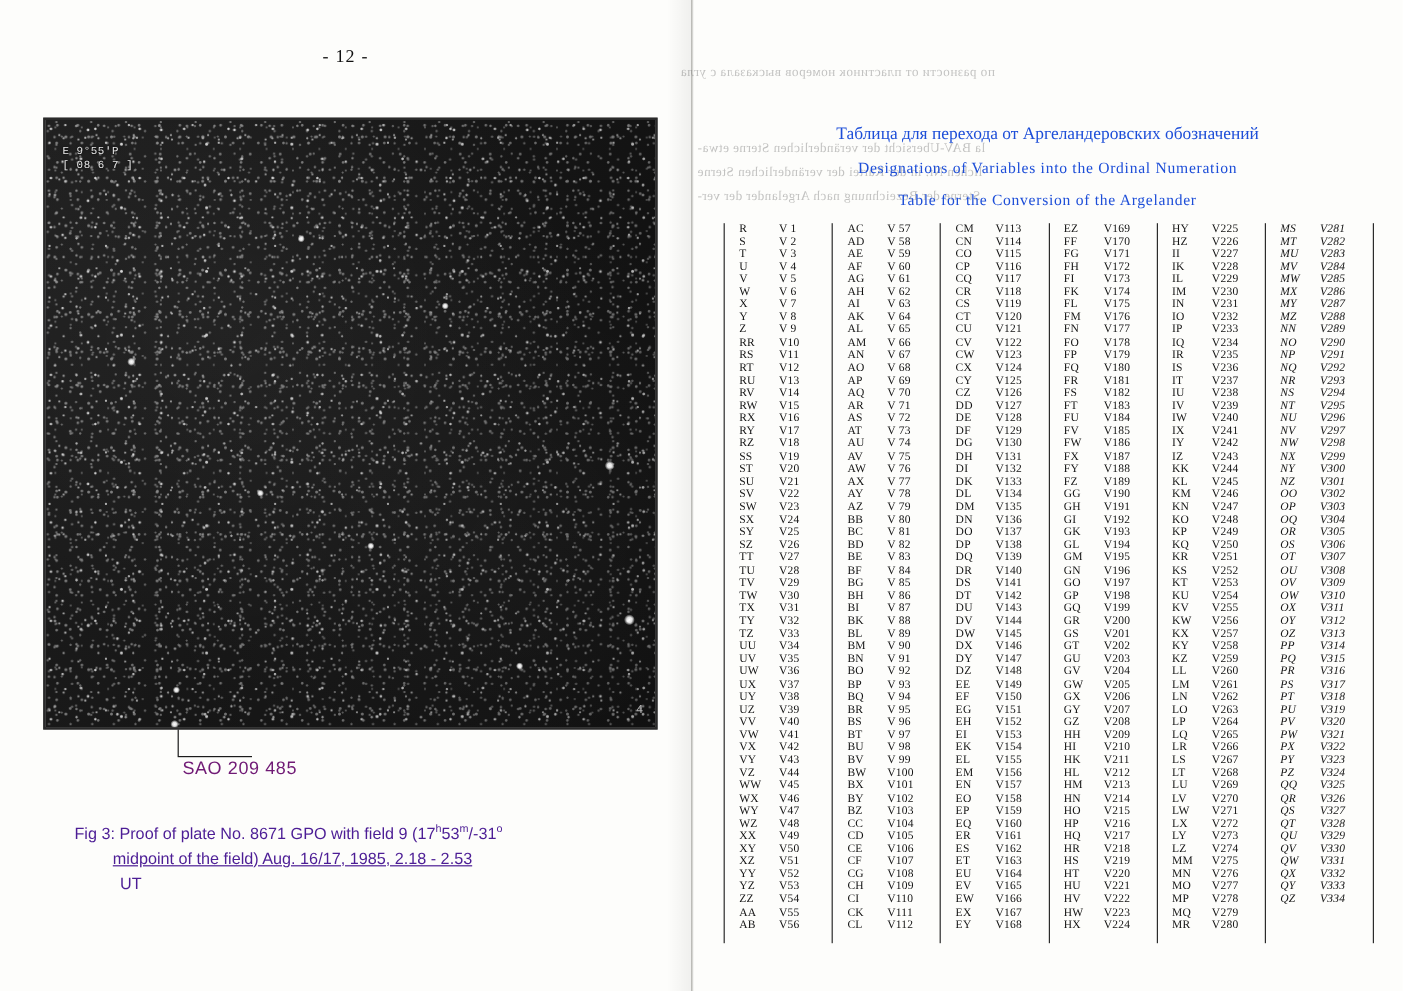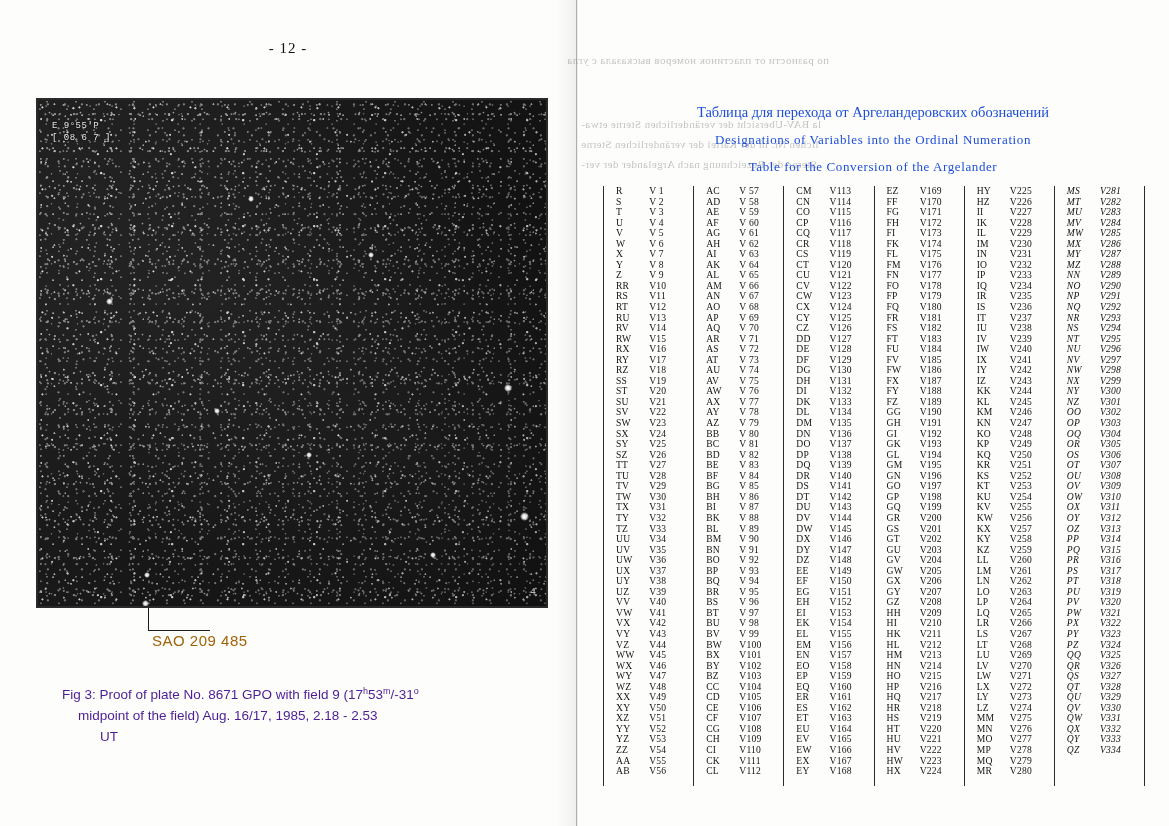--- a/index.html
+++ b/index.html
@@ -149,35 +149,35 @@
     height: 1px;
     background: #1b1b1b;
   }
   .object-label {
     position: absolute;
     left: 146px;
     top: 622px;
     font-family: "Liberation Sans", sans-serif;
     font-size: 15px;
     letter-spacing: 0.5px;
-    color: #a16207;
+    color: #701a75;
     text-align: center;
   }
 
   .figure-caption {
     position: absolute;
     left: 62px;
     top: 680px;
     width: 470px;
     font-family: "Liberation Sans", sans-serif;
     font-size: 13.5px;
     line-height: 21px;
     color: #4c1d95;
   }
-  .figure-caption .cap-l2 { display: block; margin-left: 16px; }
+  .figure-caption .cap-l2 { display: block; margin-left: 32px; text-decoration: underline; }
   .figure-caption .cap-l3 { display: block; margin-left: 38px; }
   sup.sup { font-size: 9px; vertical-align: super; }
 
   
   .bleed {
     position: absolute;
     font-family: "Liberation Serif", serif;
     color: rgba(60,60,60,0.30);
     font-size: 11px;
     letter-spacing: 0.4px;

